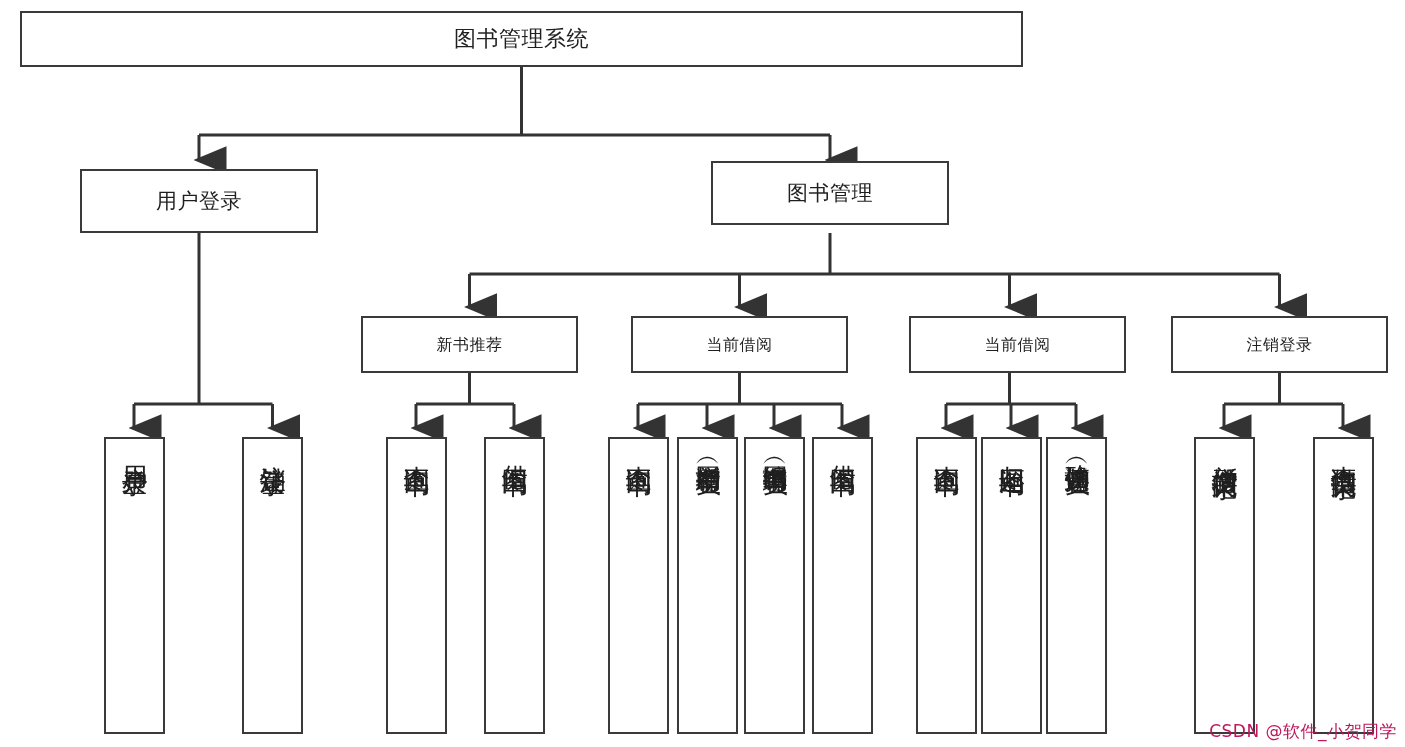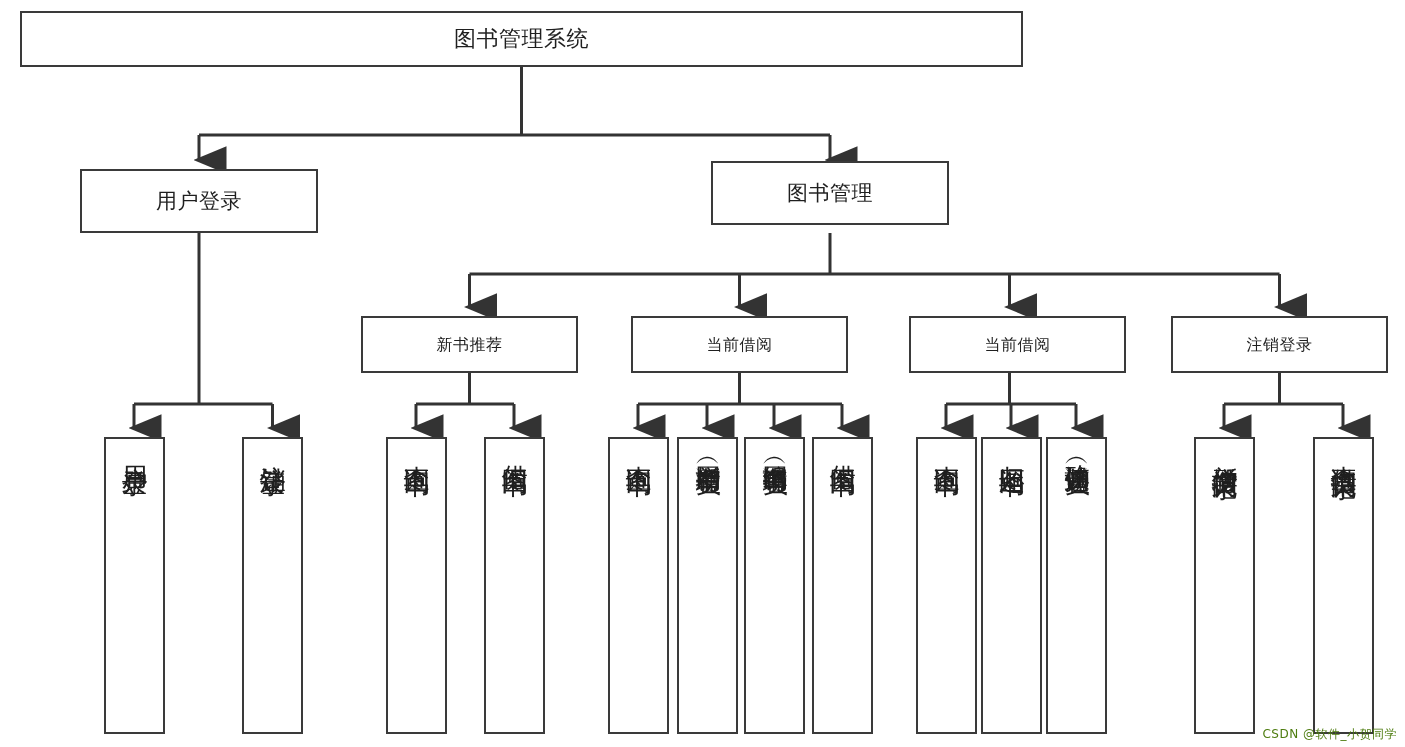--- a/index.html
+++ b/index.html
@@ -60,22 +60,22 @@
     letter-spacing:2px;
     white-space:nowrap;
     max-height:100%;
   }
   .node.leaf.tall .label{font-size:25px;letter-spacing:1px;}
   
   #watermark{
     position:absolute;
     right:8px;
     bottom:4px;
-    font-size:12px;
-    color:#4d7c0f;
+    font-size:17px;
+    color:#be185d;
     white-space:nowrap;
     z-index:3;
     letter-spacing:0.5px;
   }
 </style>
 </head>
 <body>
 
 <div id="canvas">
 

